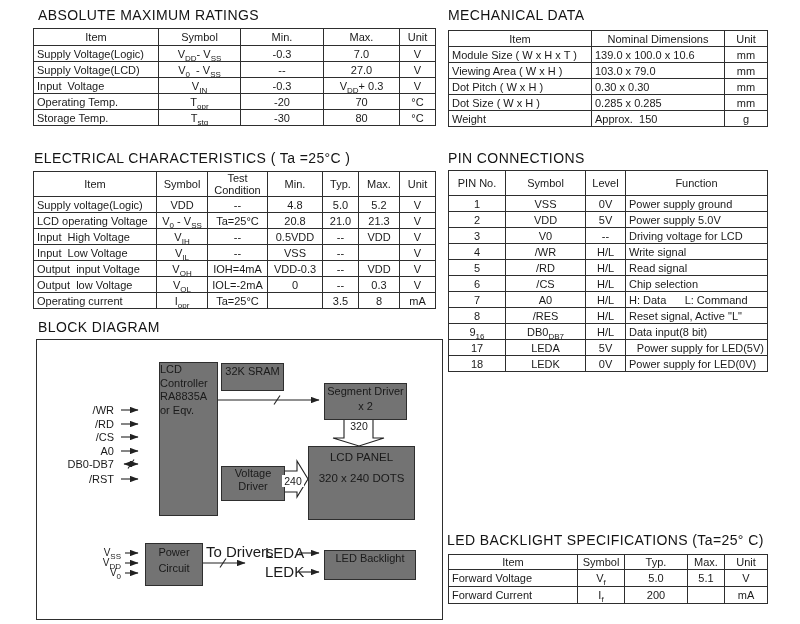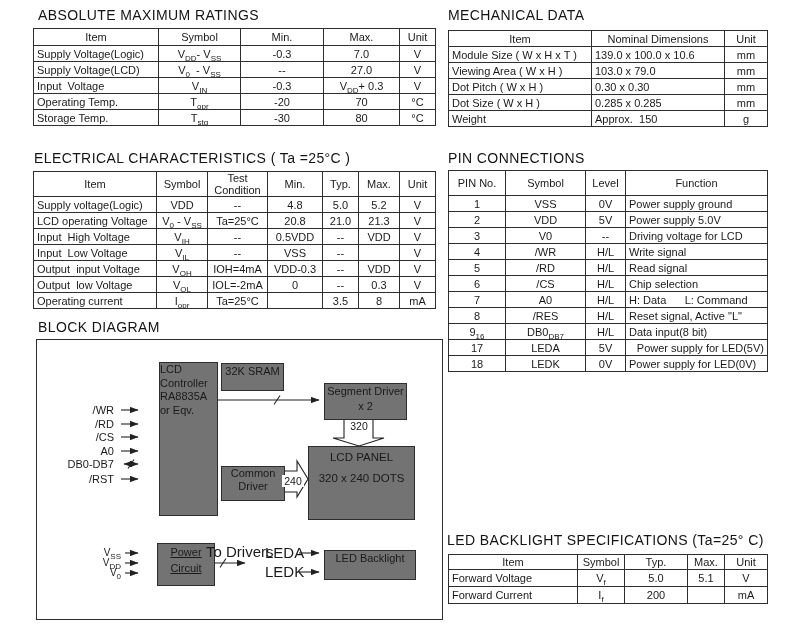--- a/index.html
+++ b/index.html
@@ -408,24 +408,24 @@
   </div>
   <div class="dbox" style="left:287px;top:43px;width:81px;height:35px;line-height:15px;">
     <span>Segment Driver</span>
     <span>x 2</span>
   </div>
   <div class="dbox" style="left:271px;top:106px;width:105px;height:72px;line-height:21px;font-size:11.5px;">
     <span>LCD  PANEL</span>
     <span>320 x 240 DOTS</span>
   </div>
   <div class="dbox" style="left:184px;top:126px;width:62px;height:33px;line-height:13px;">
-    <span>Common</span>
+    <span>Voltage</span>
     <span>Driver</span>
   </div>
-  <div class="dbox" style="left:120px;top:203px;width:56px;height:41px;line-height:16px;text-decoration:underline;">
+  <div class="dbox" style="left:108px;top:203px;width:56px;height:41px;line-height:16px;">
     <span>Power</span>
     <span>Circuit</span>
   </div>
   <div class="dbox" style="left:287px;top:210px;width:90px;height:28px;">
     <span>LED Backlight</span>
   </div>
 
   <div class="dlabel right" style="left:17px;top:64px;width:60px;font-size:11px;">/WR</div>
   <div class="dlabel right" style="left:17px;top:78px;width:60px;font-size:11px;">/RD</div>
   <div class="dlabel right" style="left:17px;top:91px;width:60px;font-size:11px;">/CS</div>

